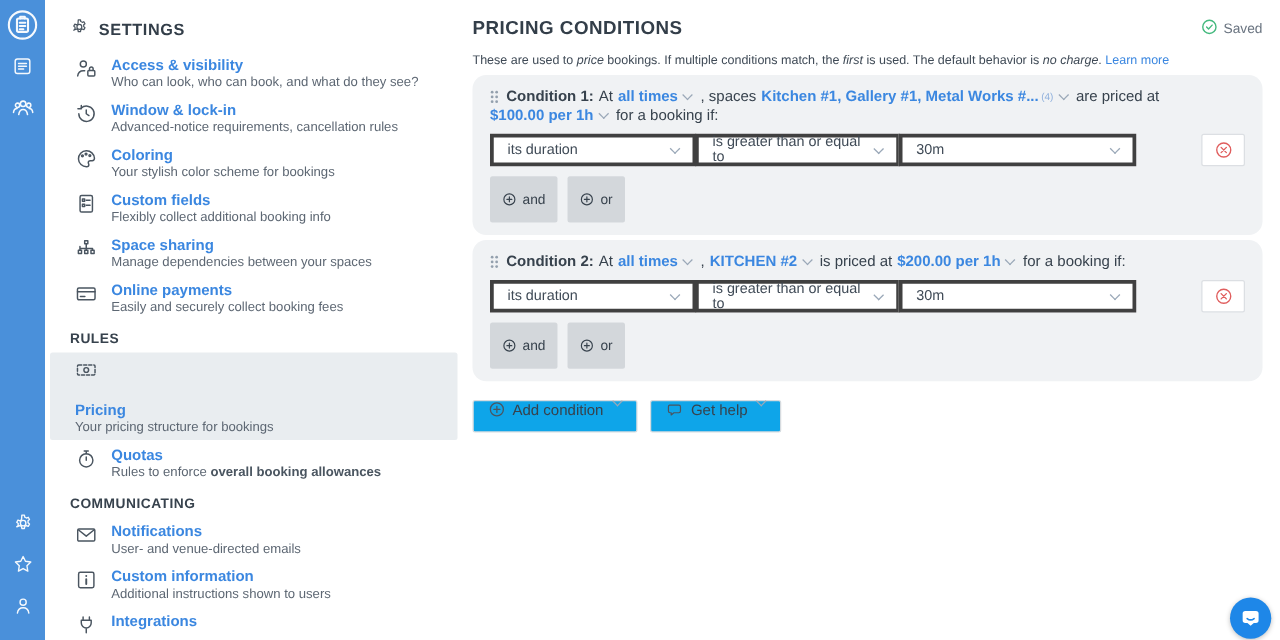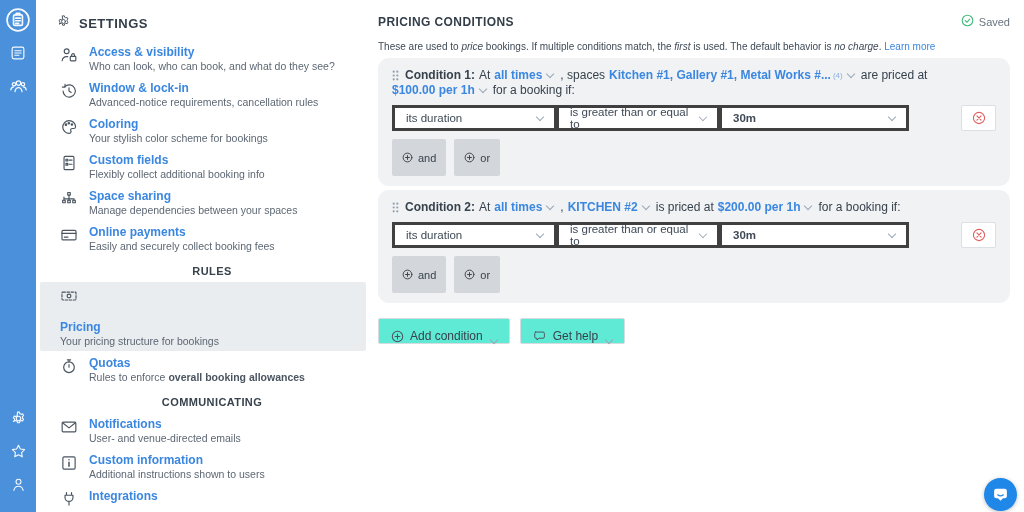--- a/index.html
+++ b/index.html
@@ -18,54 +18,54 @@
   .sidebar { position:absolute; left:36px; top:0; width:332px; height:424px; background:#fff; padding-top:14px; }
   .sb-header { display:flex; align-items:center; gap:8px; padding-left:20px; margin-bottom:9px;
     font-size:13px; font-weight:bold; letter-spacing:.5px; color:#333e49; }
   .sb-item { display:flex; gap:11px; margin:0 2px 1px 4px; padding:4px 8px 4px 20px; border-radius:2px; cursor:pointer; }
   .sb-item.sel { background:#e9edf0;flex-direction:column; }
   .sb-icon { width:18px; flex:0 0 18px; padding-top:1px; }
   .sb-title { display:block; font-size:12px; font-weight:bold; color:#3b87e0; line-height:14px; }
   .sb-sub { display:block; font-size:10.5px; color:#5d6773; line-height:12px; margin-top:1px; }
   .sb-sub b { font-weight:bold; color:#4a5560; }
   .sb-section { font-size:11px; font-weight:bold; color:#37424d; letter-spacing:.4px;
-    margin:9px 0 5px 20px;text-align:center; }
+    margin:9px 0 5px 20px; }
 
   
   .main { position:absolute; left:378px; top:0; right:14px; padding-top:14px; }
   .m-head { display:flex; justify-content:space-between; align-items:center; }
-  .m-title { font-size:12px; font-weight:bold; letter-spacing:.4px; color:#333e49; }
+  .m-title { font-size:15px; font-weight:bold; letter-spacing:.4px; color:#333e49; }
   .saved { display:flex; align-items:center; gap:5px; font-size:11px; color:#6a7480; }
   .m-desc { font-size:10px; color:#3f4a56; margin-top:11px; line-height:14px; }
   .m-desc i { font-style:italic; }
   .link { color:#3b87e0; text-decoration:none; cursor:pointer; }
   .link.b { font-weight:bold; }
 
   .card { background:#f0f2f4; border-radius:11px; margin-top:4px; padding:10px 14px 10px; }
   .c-head { font-size:12px; color:#37424d; display:flex; align-items:center; flex-wrap:wrap; line-height:15px; }
   .c-head .grip { margin-right:6px; display:inline-flex; cursor:grab; }
   .c-label { font-weight:bold; margin-right:4px; }
   .seg { margin-right:4px; }
   .cnt { font-size:8px; color:#8fb0dc; margin-left:2px; }
   .chev { width:6px; height:6px; border-right:1.5px solid #9aa8b8; border-bottom:1.5px solid #9aa8b8;
     display:inline-block; transform:rotate(45deg); margin:-3px 7px 0 5px; }
   .c-row { display:flex; align-items:center; margin-top:7px; }
   .select { height:26px; background:#fff; border:3px solid #404040; display:flex; align-items:center;
     justify-content:space-between; padding:0 11px; font-size:11.5px; color:#3f4a56; cursor:pointer; }
   .select + .select { margin-left:-1px; }
   .select .chev { margin:-3px 0 0 8px; }
-  .w1 { width:165px; } .w2 { width:164px; } .w3 { width:190px;font-weight:bold; }
+  .w1 { width:165px; } .w2 { width:164px; } .w3 { width:190px; }
   .del { margin-left:auto; width:35px; height:26px; background:#fff; border:1px solid #dcdfe3;
     border-radius:2px; display:flex; align-items:center; justify-content:center; cursor:pointer; }
   .c-ops { display:flex; gap:8px; margin-top:8px; }
   .op { display:inline-flex; align-items:center; gap:5px; background:#d3d7db; border:none; border-radius:2px;
     height:37px; padding:16px 10px; font-size:11px; color:#37424d; font-family:inherit; cursor:pointer; }
 
   .actions { display:flex; gap:10px; margin-top:15px; }
-  .act { display:inline-flex; align-items:flex-end; gap:6px; background:#5eead4; border:1px solid #d6dbdf;
+  .act { display:inline-flex; align-items:flex-start; gap:6px; background:#0ea5e9; border:1px solid #d6dbdf;
     border-radius:2px; height:26px; padding:0 12px; font-size:12px; color:#37424d; font-family:inherit; cursor:pointer; }
   .act .chev { margin:-3px 0 0 2px; }
 
   .chat-fab { position:absolute; right:7px; bottom:1px; width:33px; height:33px; border-radius:50%;
     background:#1e87e8; display:flex; align-items:center; justify-content:center; cursor:pointer;
     box-shadow:0 1px 4px rgba(0,0,0,.25); }
 
   svg.ln { fill:none; stroke:#4a5560; stroke-width:1.3; stroke-linecap:round; stroke-linejoin:round; }
   svg.wh { fill:none; stroke:#fff; stroke-width:1.3; stroke-linecap:round; stroke-linejoin:round; opacity:.95; }
 </style>

